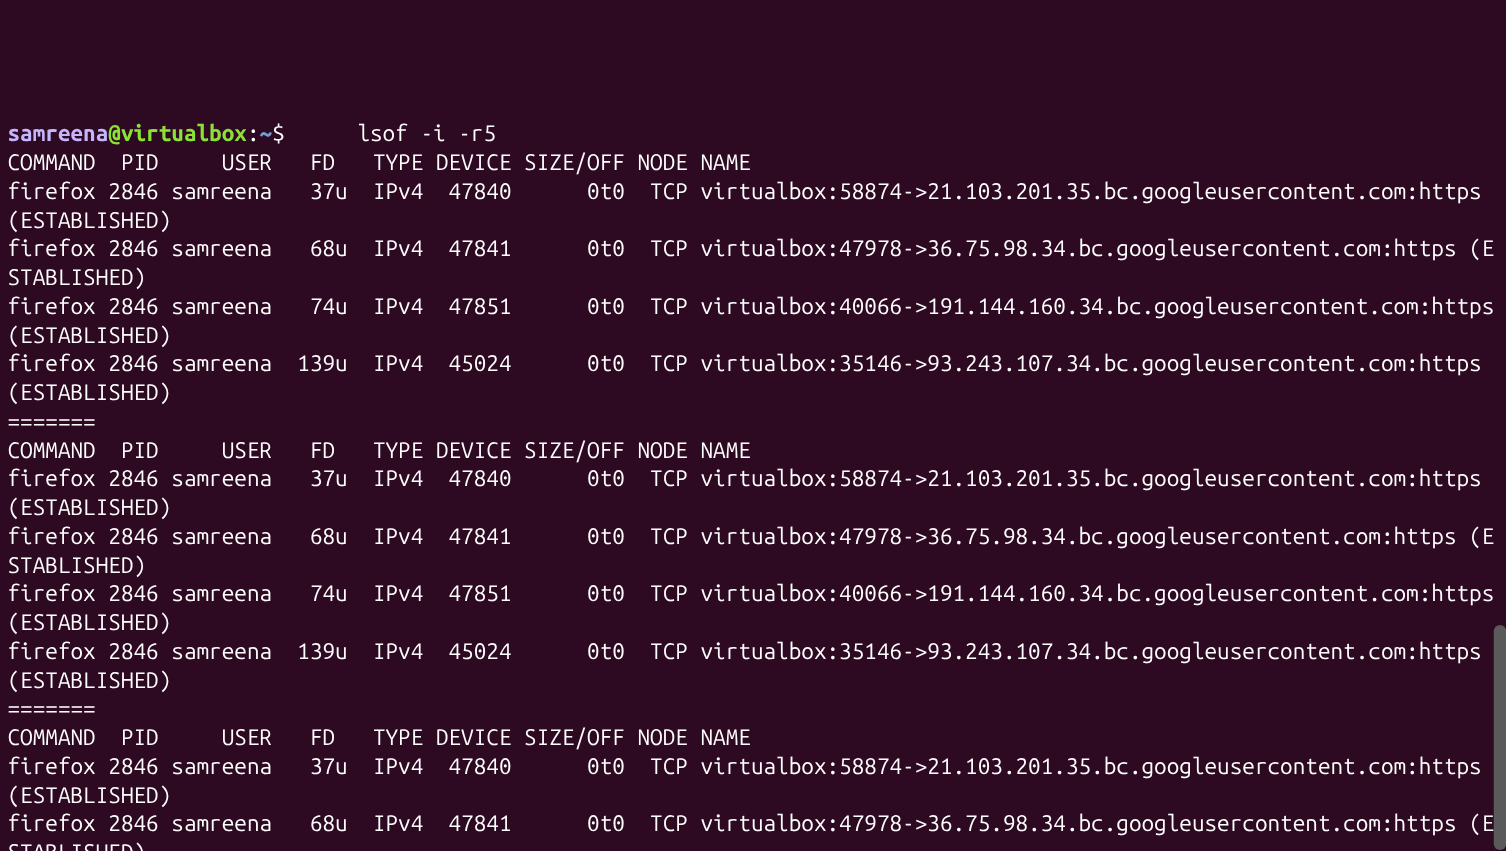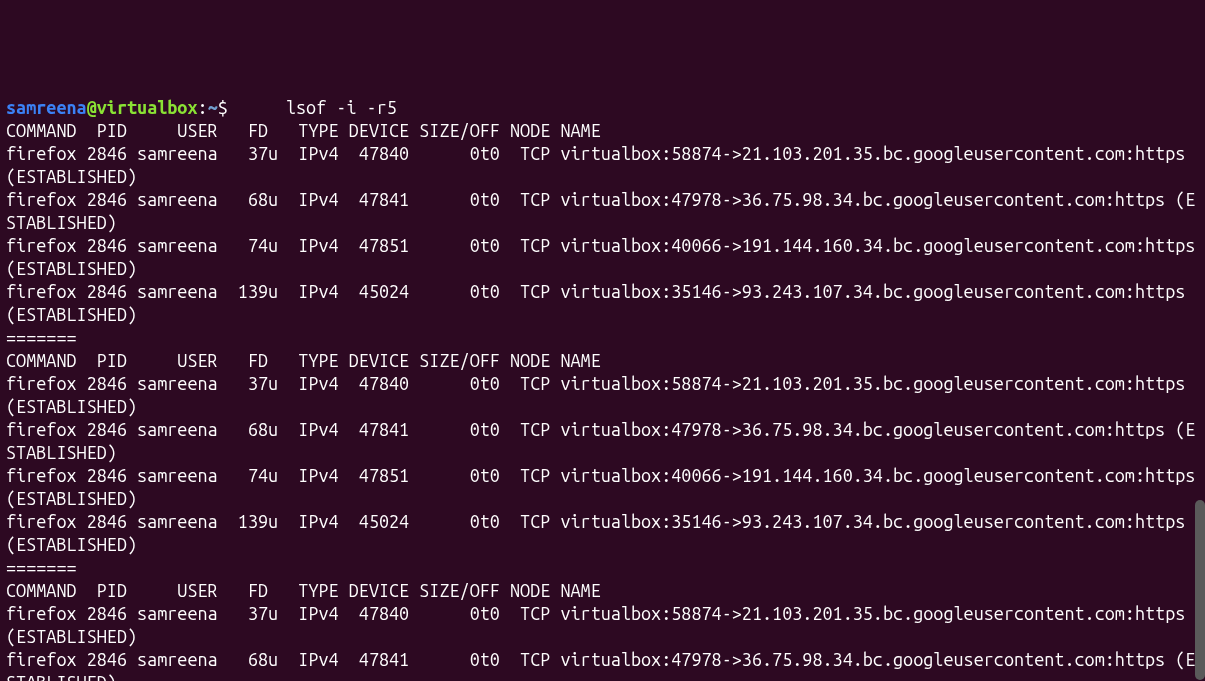--- a/index.html
+++ b/index.html
@@ -14,21 +14,21 @@
       font-size: 18px;
       line-height: 23px;
       padding: 4px 6px;
       width: 1205px;
       height: 681px;
       overflow: hidden;
       white-space: pre-wrap;
       word-break: break-all;
     }
     .prompt-user {
-      color: #3b82f6;
+      color: #c4b5fd;
       font-weight: bold;
     }
     .prompt-host {
       color: #8ae234;
       font-weight: bold;
     }
     .prompt-colon {
       color: #ffffff;
     }
     .prompt-path {

